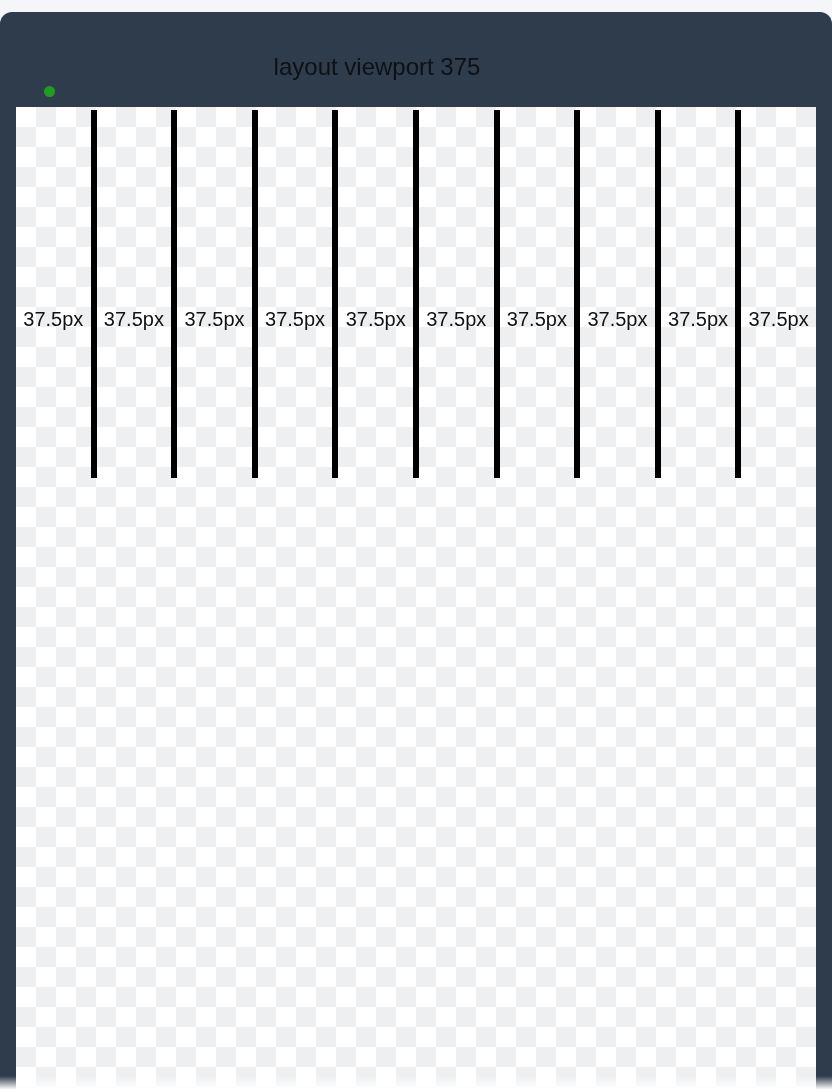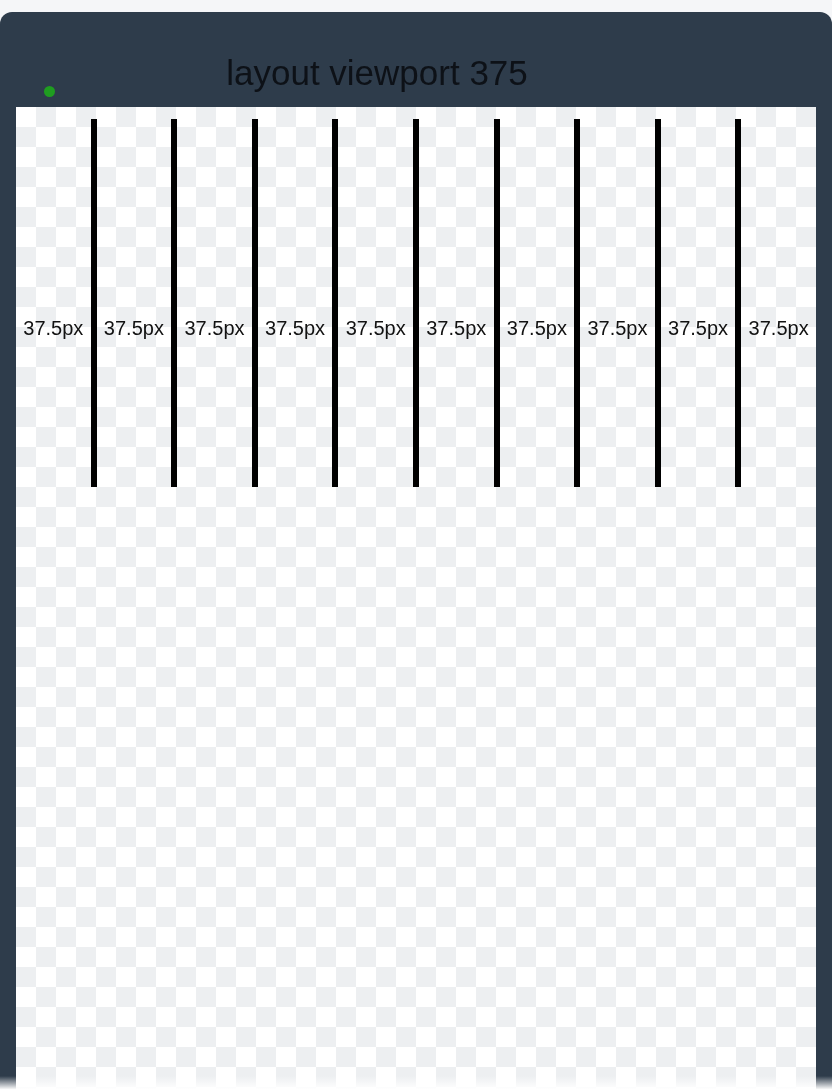--- a/index.html
+++ b/index.html
@@ -30,21 +30,21 @@
     left: 0;
     width: 100%;
     height: 95px;
   }
 
   .title {
     position: absolute;
     left: 377px;
     top: 42px;
     transform: translateX(-50%);
-    font-size: 35px;
+    font-size: 24px;
     line-height: 1.1;
     color: #0d1117;
     white-space: nowrap;
   }
 
   .indicator-dot {
     position: absolute;
     left: 44px;
     top: 74px;
     width: 11px;
@@ -61,21 +61,21 @@
     right: 16px;
     bottom: 0;
     background-color: #ffffff;
     background-image: conic-gradient(#edeff1 90deg, #ffffff 90deg 180deg, #edeff1 180deg 270deg, #ffffff 270deg);
     background-size: 40px 40px;
   }
 
   
   .columns {
     position: absolute;
-    top: 12px;
+    top: 3px;
     left: 0;
     right: 0;
     height: 368px;
     display: flex;
   }
 
   .col {
     flex: 1;
     position: relative;
   }

